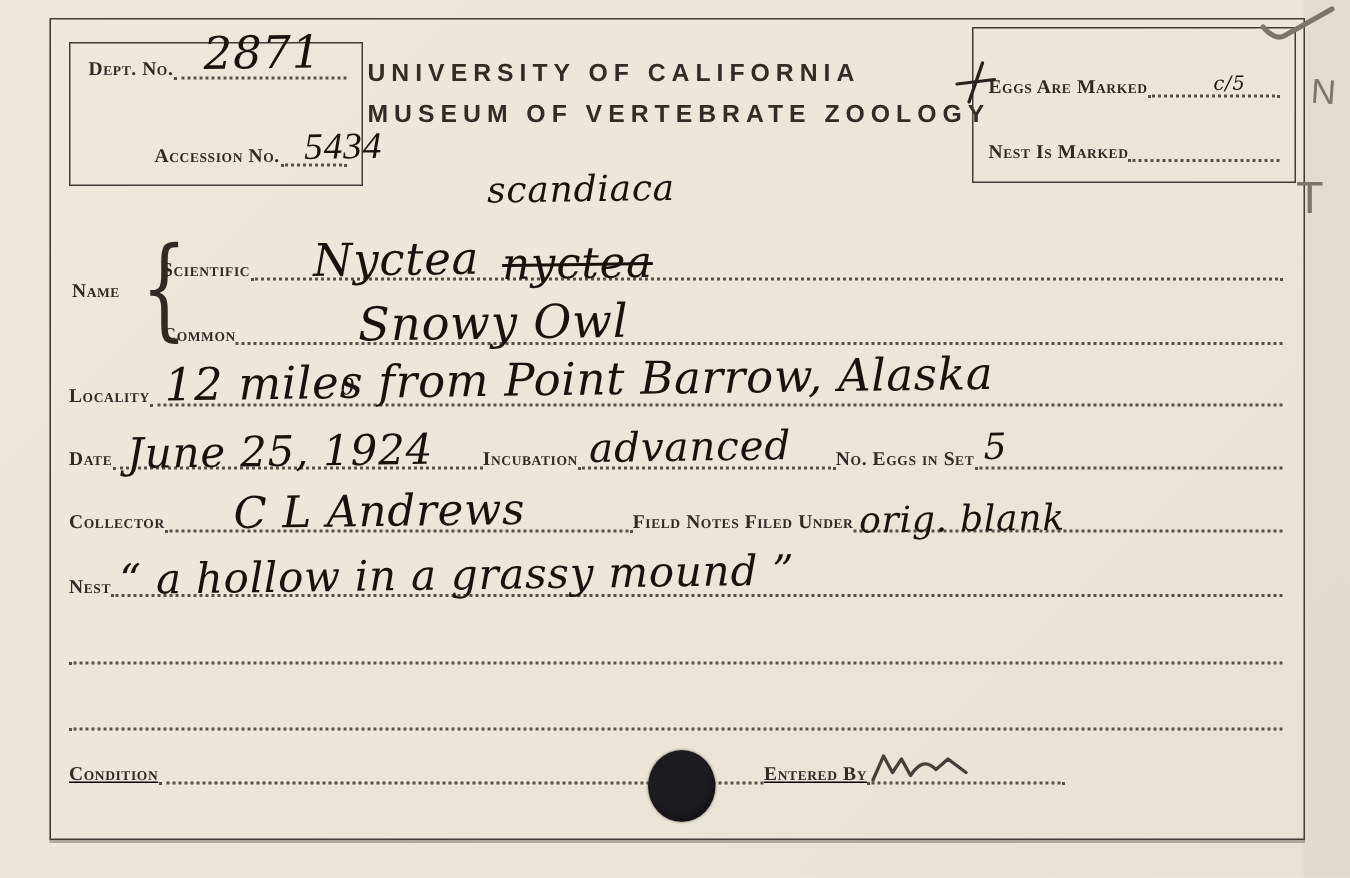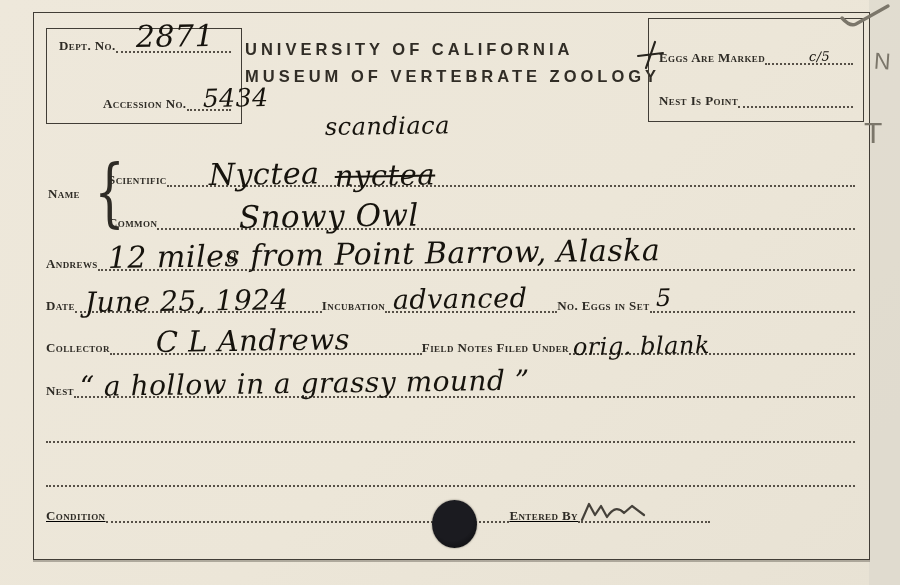--- a/index.html
+++ b/index.html
@@ -58,39 +58,39 @@
   <div class="idbox">
     <div class="frow" style="left:12px;right:10px;top:0;height:24px;">
       <span class="lbl">Dept. No.</span>
       <span class="fill">
         <span class="hand" style="left:20px;bottom:-3px;font-size:30px;">2871</span>
       </span>
     </div>
     <div class="frow" style="left:12px;right:10px;top:58px;height:24px;margin-left:44px;">
       <span class="lbl">Accession No.</span>
       <span class="fill">
-        <span class="hand" style="left:16px;bottom:-4px;font-size:25px;">5434</span>
+        <span class="hand" style="left:16px;bottom:-4px;font-size:25px;font-family:Liberation Serif, serif;">5434</span>
       </span>
     </div>
   </div>
 
   <div class="hdr">
     <div class="l1">UNIVERSITY OF CALIFORNIA</div>
     <div class="l2">MUSEUM OF VERTEBRATE ZOOLOGY</div>
   </div>
 
   <div class="marksbox">
     <div class="frow" style="left:10px;right:10px;top:22px;height:24px;">
       <span class="lbl">Eggs Are Marked</span>
       <span class="fill">
         <span class="hand" style="left:44px;bottom:-1px;font-size:13px;">c/5</span>
       </span>
     </div>
     <div class="frow" style="left:10px;right:10px;top:65px;height:24px;">
-      <span class="lbl">Nest Is Point</span>
+      <span class="lbl">Nest Is Marked</span>
       <span class="fill"></span>
     </div>
   </div>
 
   <svg style="left:636px;top:38px;" width="30" height="34" viewBox="0 0 30 34">
     <path d="M10 30 L19 4" stroke="#26231d" stroke-width="2.2" fill="none" stroke-linecap="round"></path>
     <path d="M2 18 L27 15" stroke="#26231d" stroke-width="2" fill="none" stroke-linecap="round"></path>
   </svg>
 
   <svg style="left:838px;top:2px;" width="56" height="28" viewBox="0 0 56 28">
@@ -111,21 +111,21 @@
     </span>
   </div>
   <div class="frow" style="left:108px;right:45px;top:202px;height:28px;">
     <span class="lbl">Common</span>
     <span class="fill">
       <span class="hand" style="left:82px;bottom:-7px;font-size:31px;">Snowy Owl</span>
     </span>
   </div>
 
   <div class="frow" style="left:46px;right:45px;top:243px;height:28px;">
-    <span class="lbl">Andrews</span>
+    <span class="lbl">Locality</span>
     <span class="fill">
       <span class="hand" style="left:10px;bottom:-6px;font-size:30px;">12 miles from Point Barrow, Alaska</span>
     </span>
   </div>
 
   <div class="frow" style="left:46px;right:45px;top:285px;height:28px;">
     <span class="lbl">Date</span>
     <span class="fill fixed" style="width:247px;">
       <span class="hand" style="left:10px;bottom:-8px;font-size:28px;">June 25, 1924</span>
       <span class="hand" style="left:152px;top:-34px;font-size:15px;">0</span>

